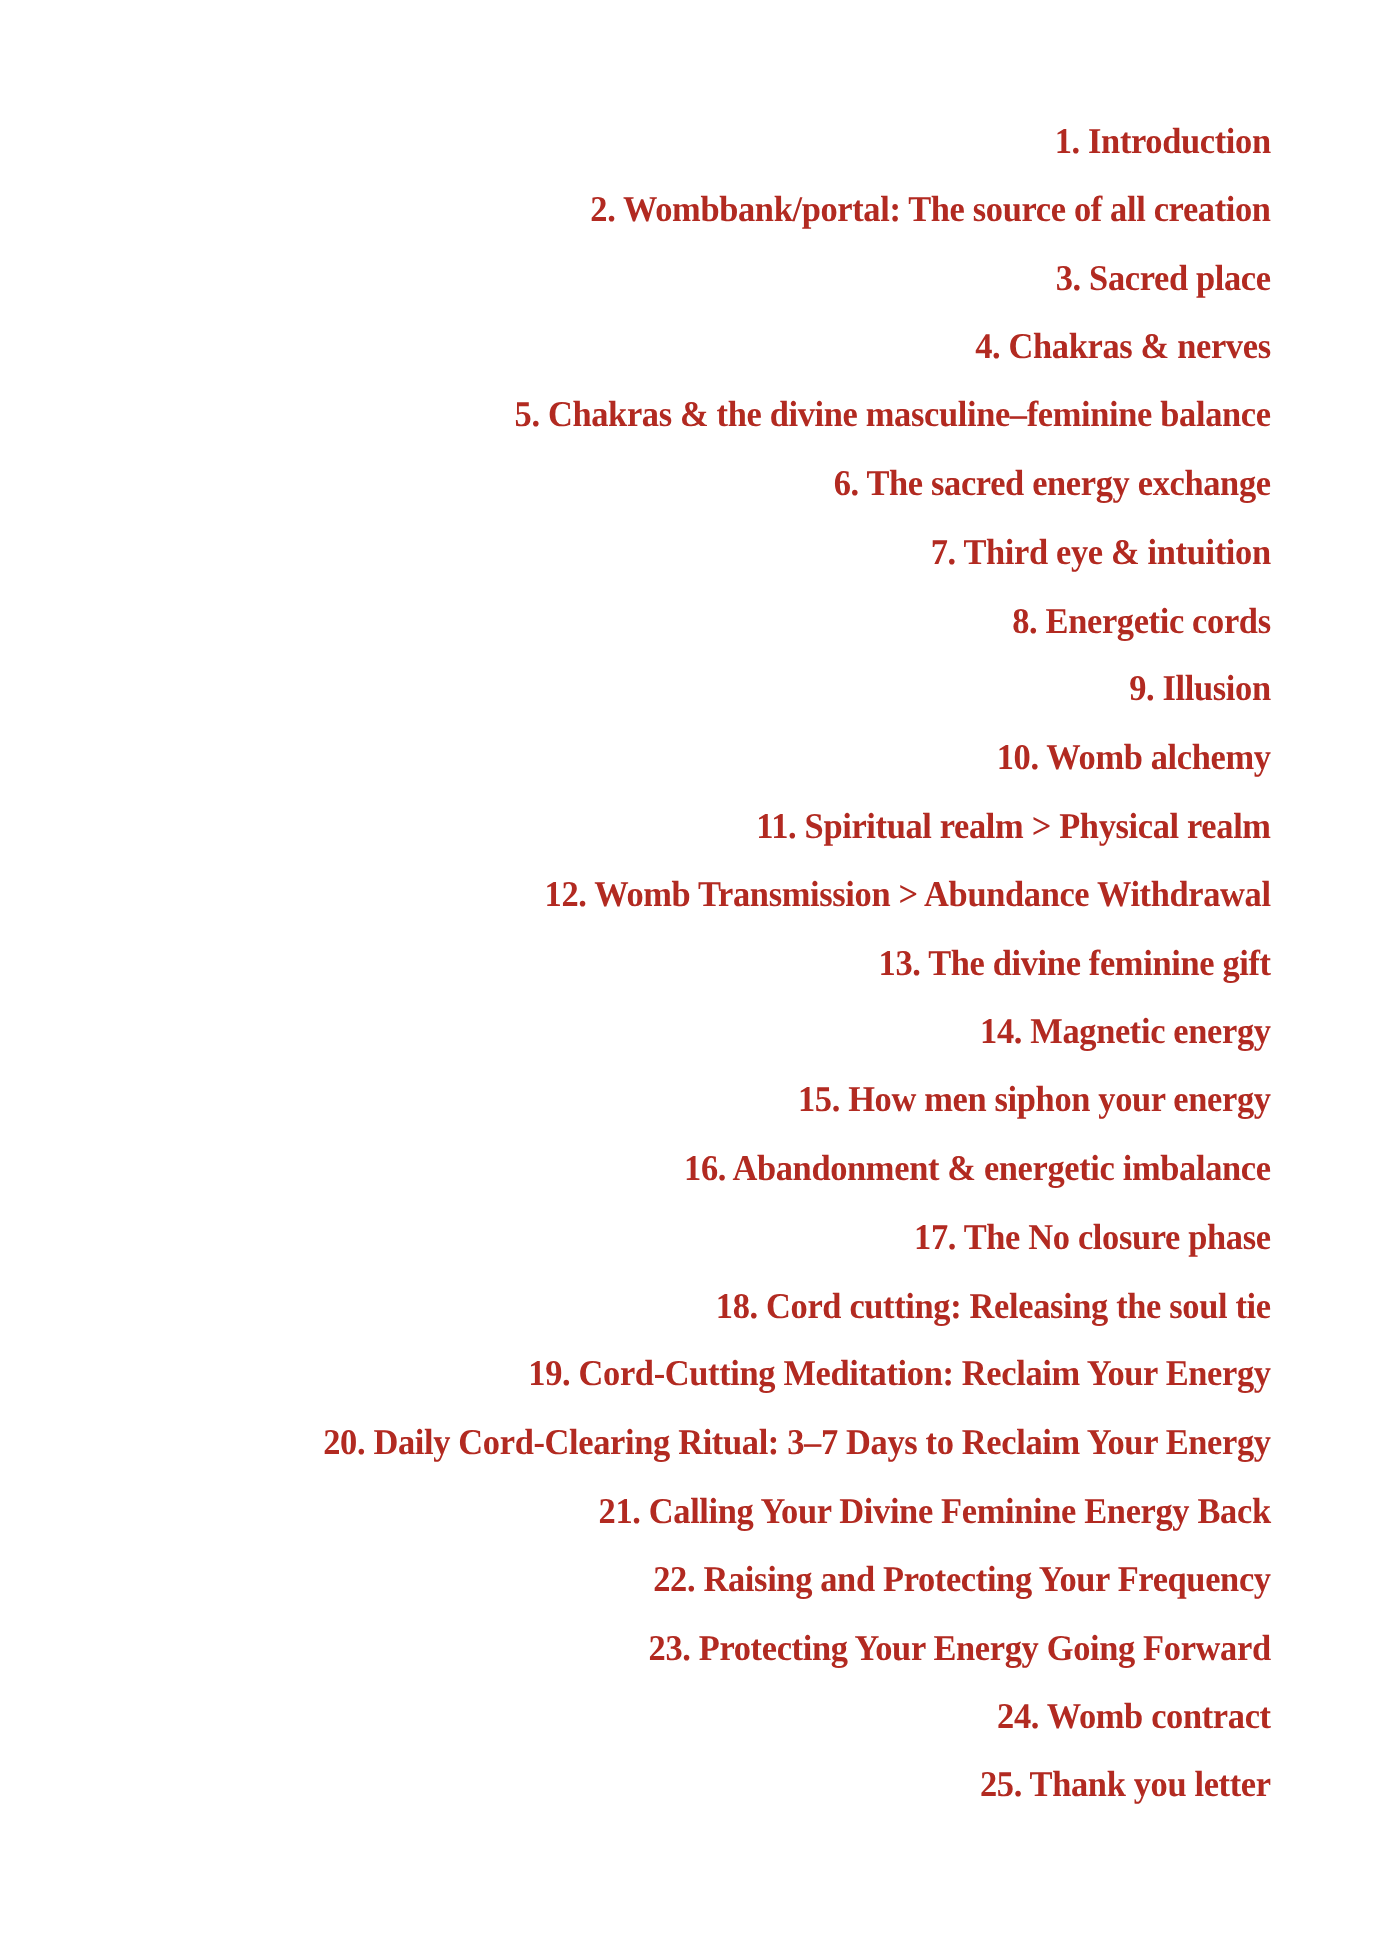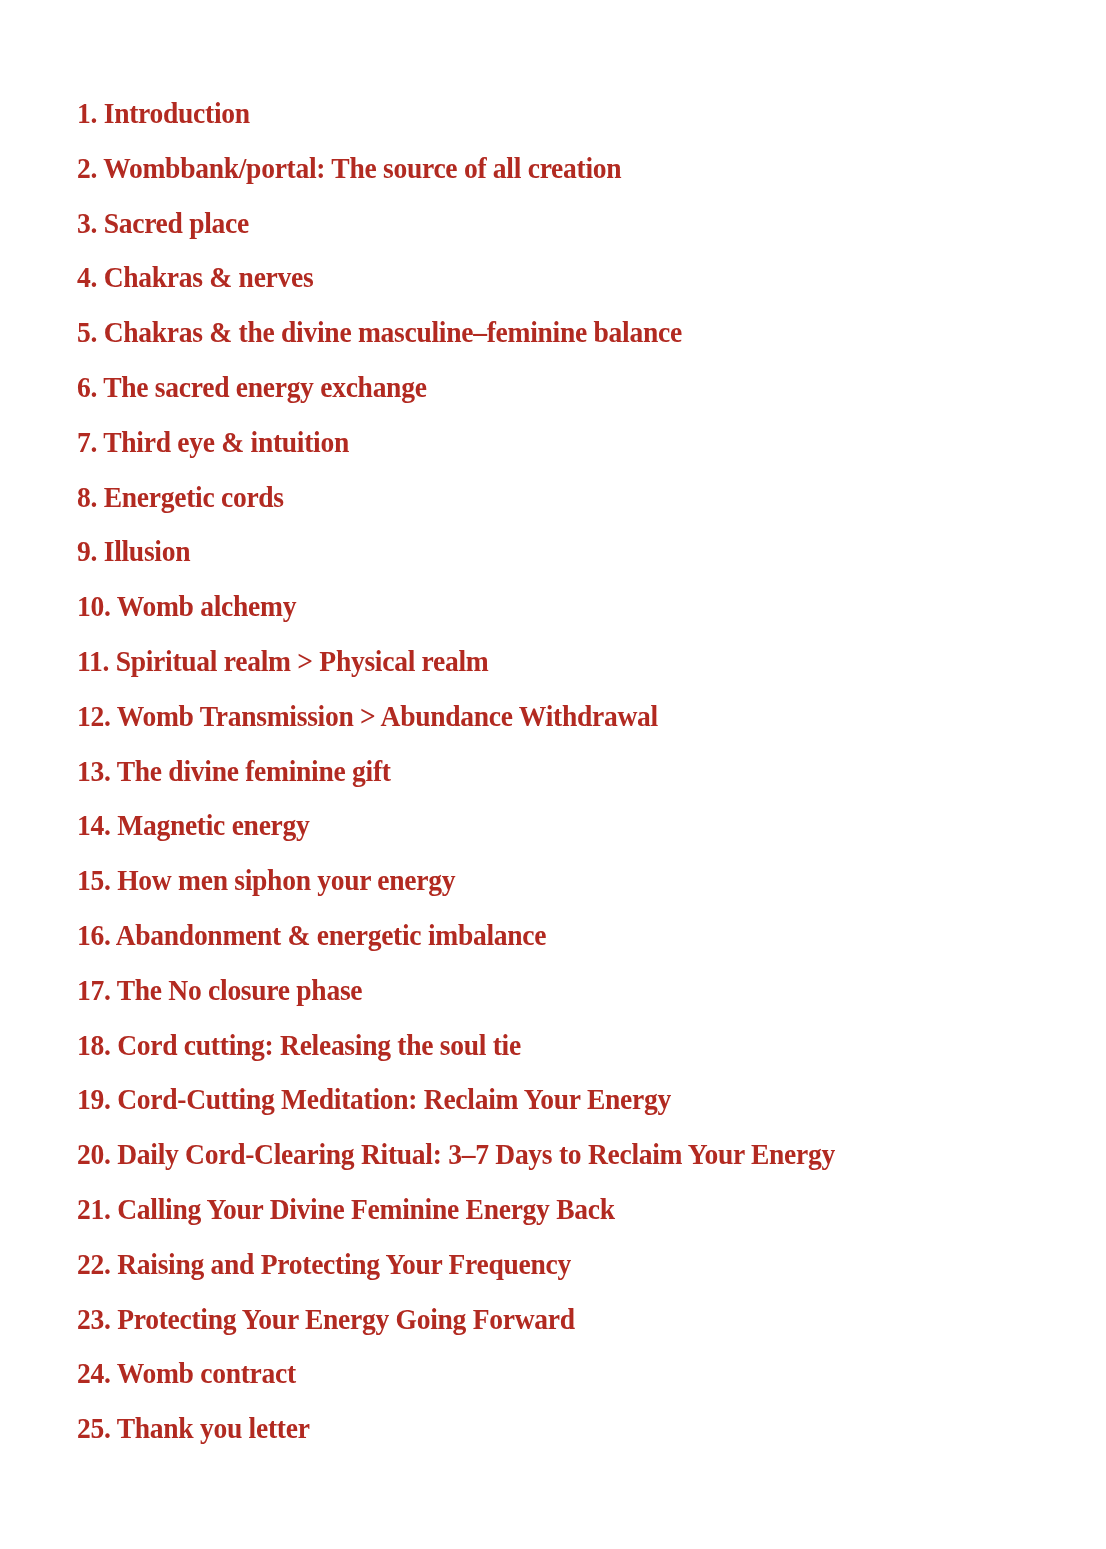--- a/index.html
+++ b/index.html
@@ -11,20 +11,21 @@
     height: 1549px;
     background: #ffffff;
     overflow: hidden;
   }
   .page {
     box-sizing: border-box;
     width: 1106px;
     height: 1292px;
     padding: 99px 40px 0 77px;
     background: #ffffff;
+    text-align: right;
   }
   .toc-item {
     font-family: "Liberation Serif", serif;
     font-weight: bold;
     font-size: 29px;
     line-height: 29px;
     letter-spacing: -0.3px;
     color: #b22a21;
     margin-bottom: 25.8px;
     white-space: nowrap;

